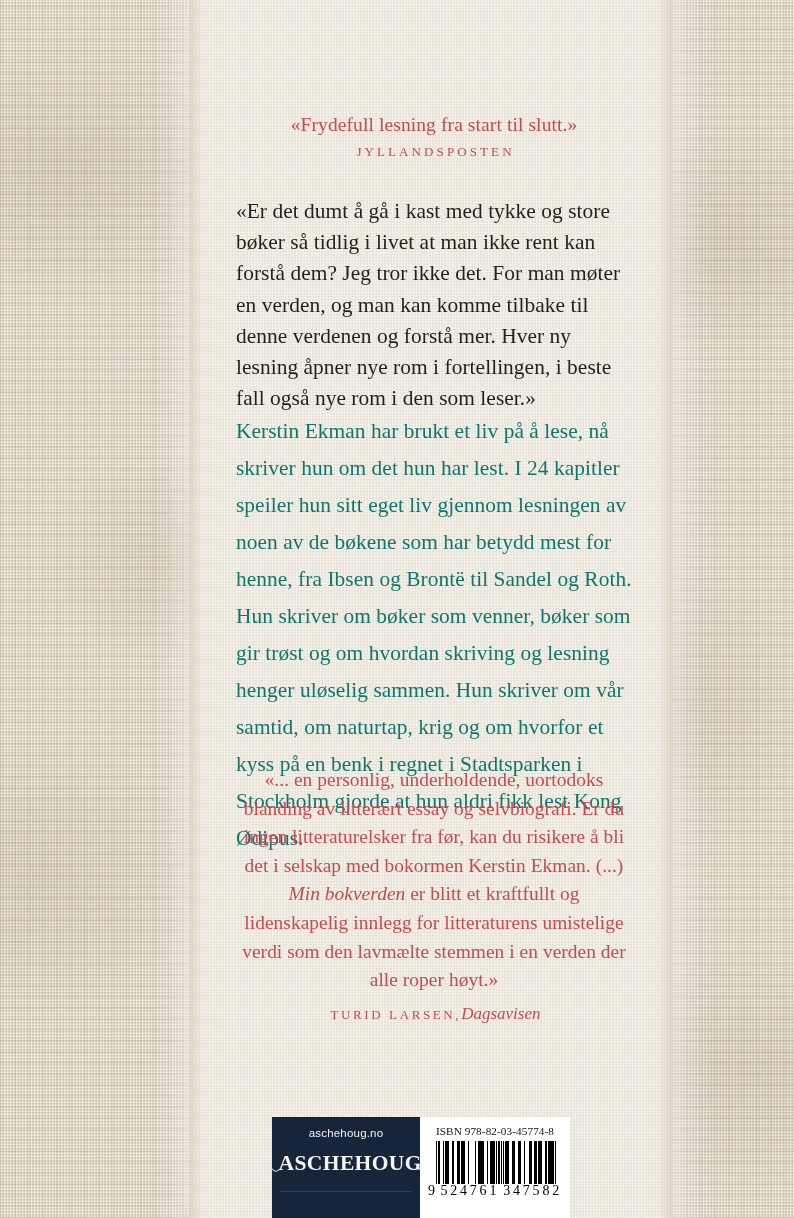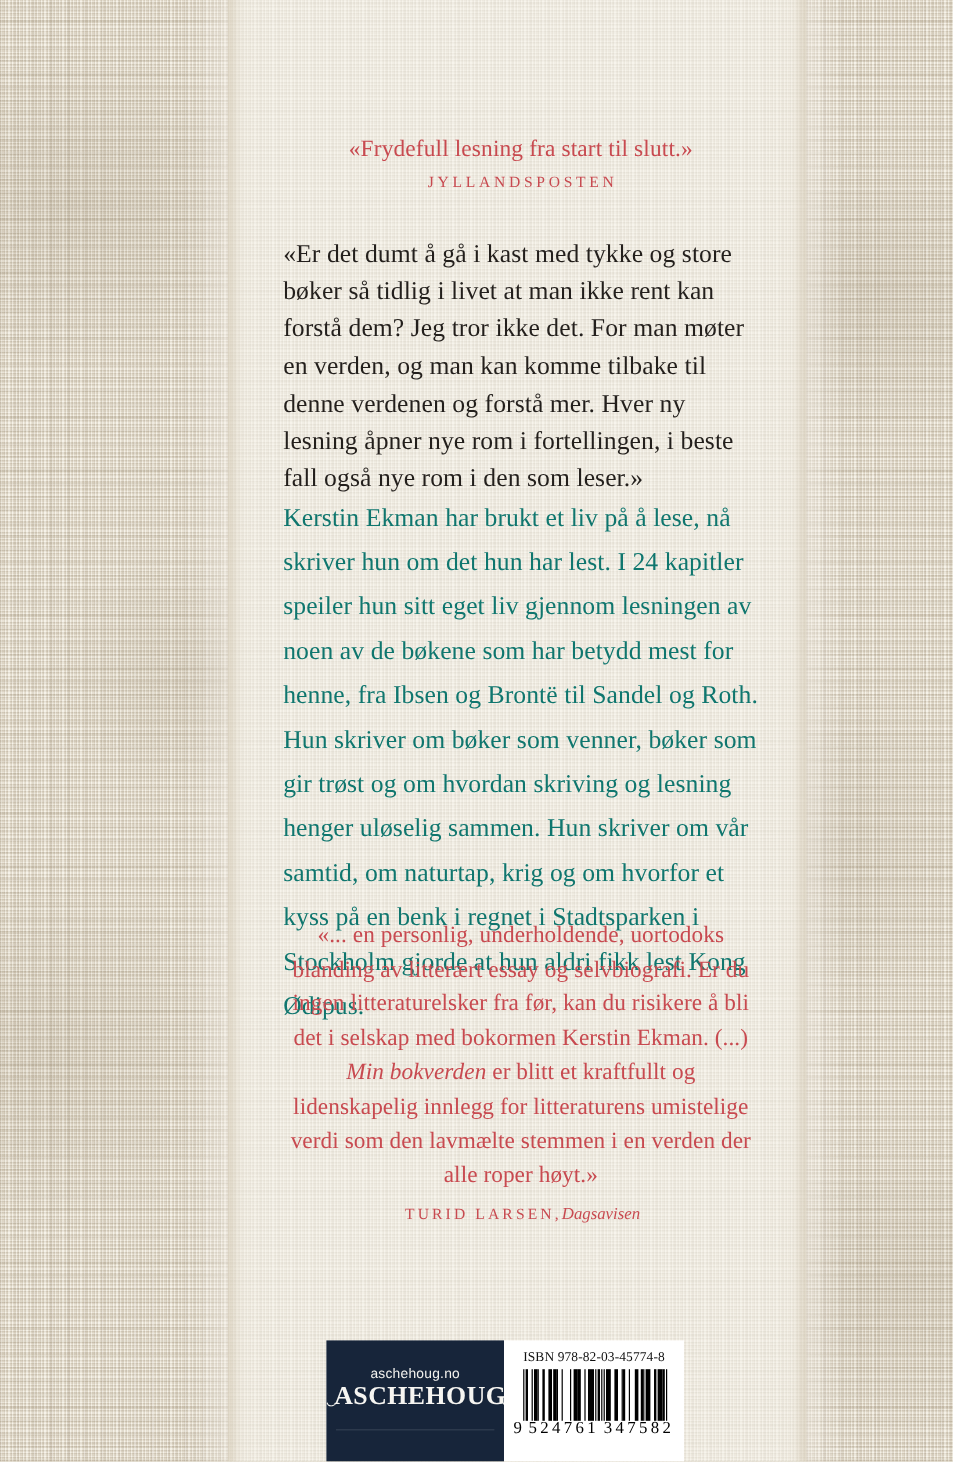--- a/index.html
+++ b/index.html
@@ -167,21 +167,21 @@
   }
   #press-bottom .review-source {
     font-size: 13px;
     margin-top: 9px;
     letter-spacing: 2.6px;
     text-transform: uppercase;
     padding-left: 3px;
   }
   #press-bottom .review-source .paper {
     font-style: italic;
-    font-size: 14px;
+    font-size: 17px;
     letter-spacing: 0px;
     text-transform: none;
     text-align: center;
   }
 
   
   #footer {
     position: absolute;
     left: 272px;
     top: 1117px;
@@ -191,21 +191,21 @@
   }
   #publisher-panel {
     width: 148px;
     height: 101px;
     background: #17253a;
     position: relative;
     flex: none;
   }
   #publisher-url {
     position: absolute;
-    top: 22px;
+    top: 10px;
     left: 0;
     width: 100%;
     text-align: center;
     color: #f4f3ef;
     font-family: "Liberation Sans", sans-serif;
     font-size: 11.5px;
     letter-spacing: 0.2px;
   }
   #publisher-logo {
     position: absolute;

